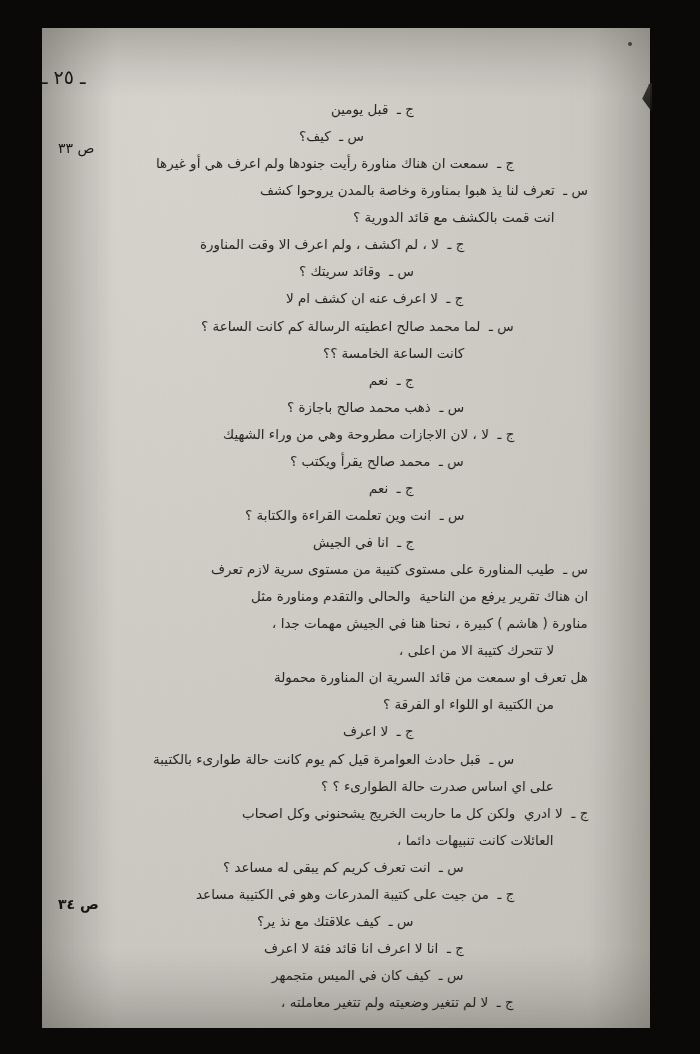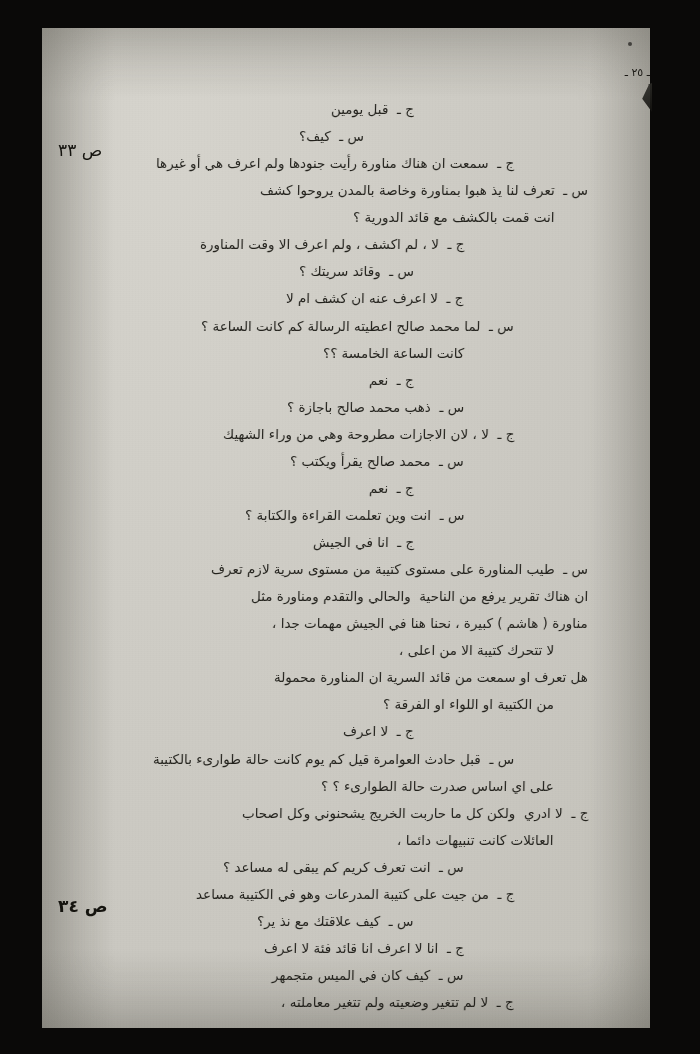--- a/index.html
+++ b/index.html
@@ -82,23 +82,23 @@
     width: 608px;
     height: 1000px;
     direction: rtl;
     color: #14130f;
   }
   #page-number {
     position: absolute;
     top: 38px;
     left: 0;
     right: 0;
-    text-align: right;
+    text-align: left;
     font-family: "DejaVu Sans", sans-serif;
-    font-size: 11px;
+    font-size: 19px;
     letter-spacing: 1px;
     color: #1a1814;
   }
 
   #lines {
     position: absolute;
     top: 72px;
     right: 36px;
     left: 48px;
   }
@@ -131,21 +131,21 @@
     transform: skewX(-1.5deg);
     display: inline-block;
     filter: blur(0.15px);
     opacity: 0.93;
   }
 
   
   .margin-ref {
     position: absolute;
     left: 16px;
-    font-size: 17px;
+    font-size: 14px;
     color: #15140f;
     direction: rtl;
     white-space: nowrap;
   }
   #ref-33 { top: 112px; }
   #ref-34 { top: 868px; font-weight: bold; }
 </style>
 </head>
 <body>
 

